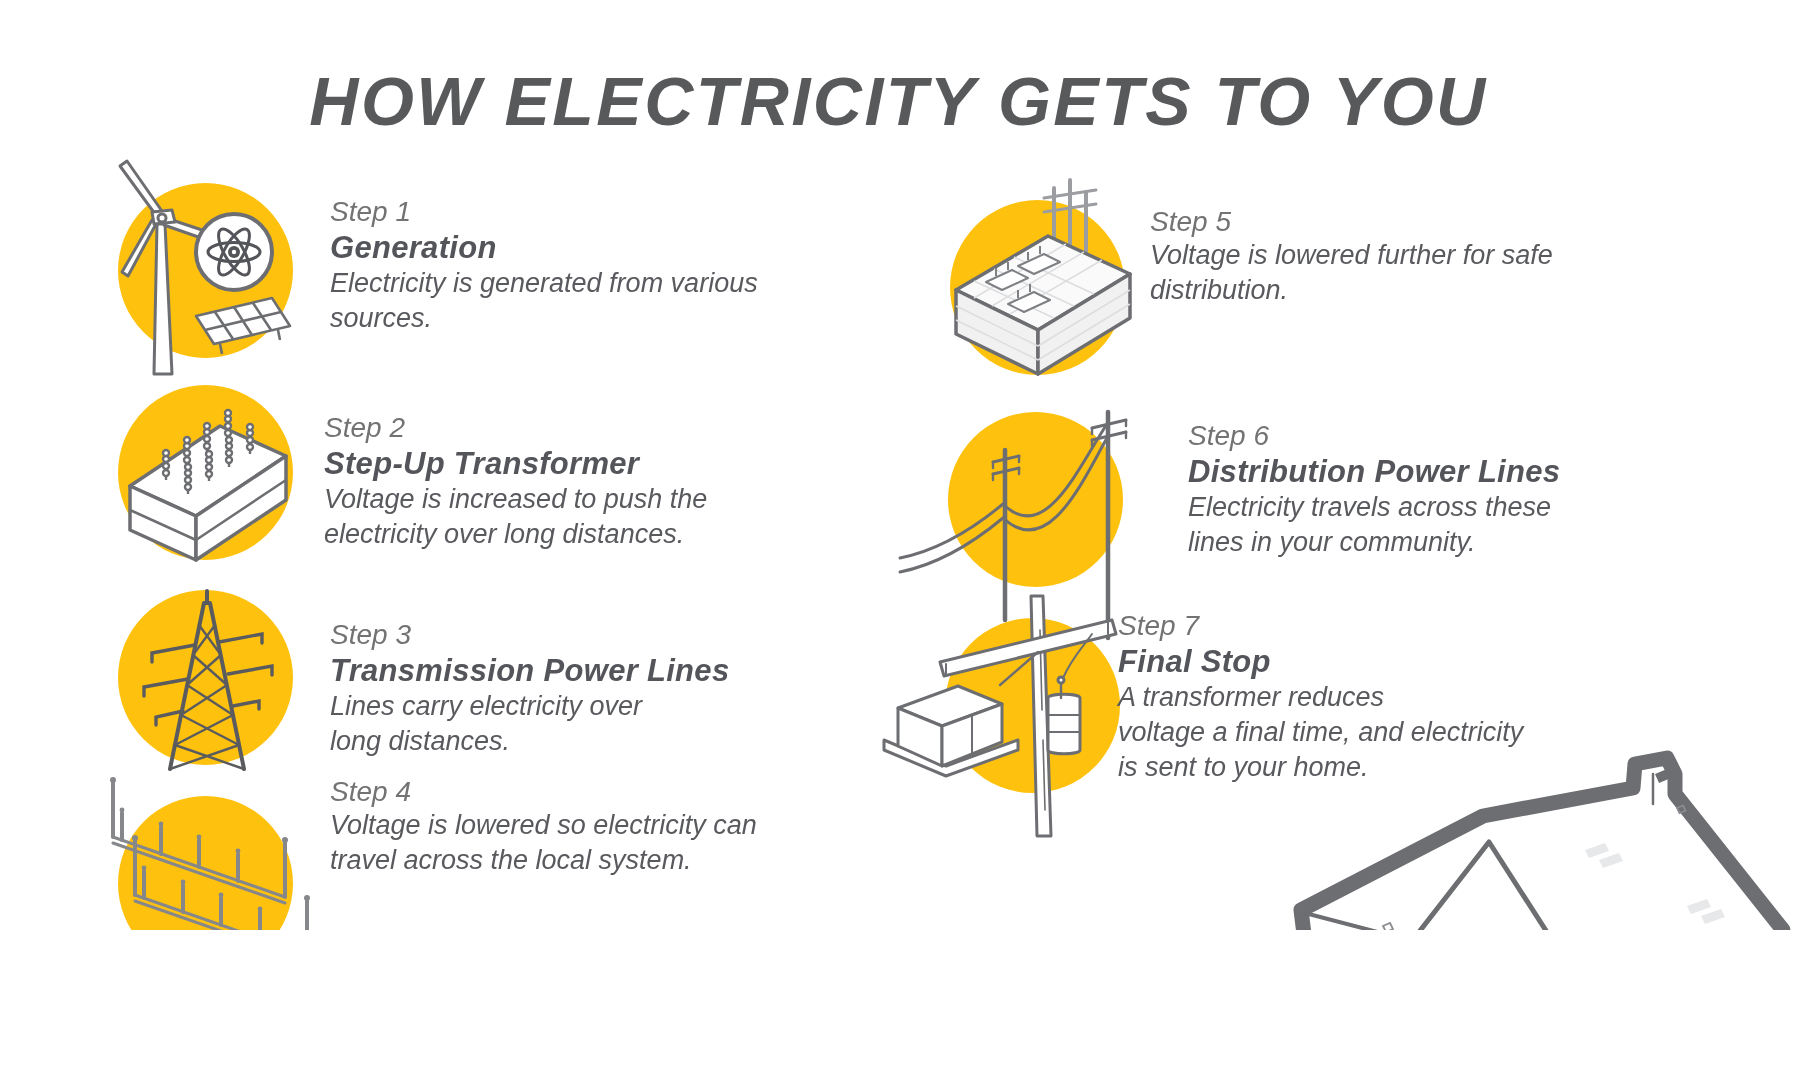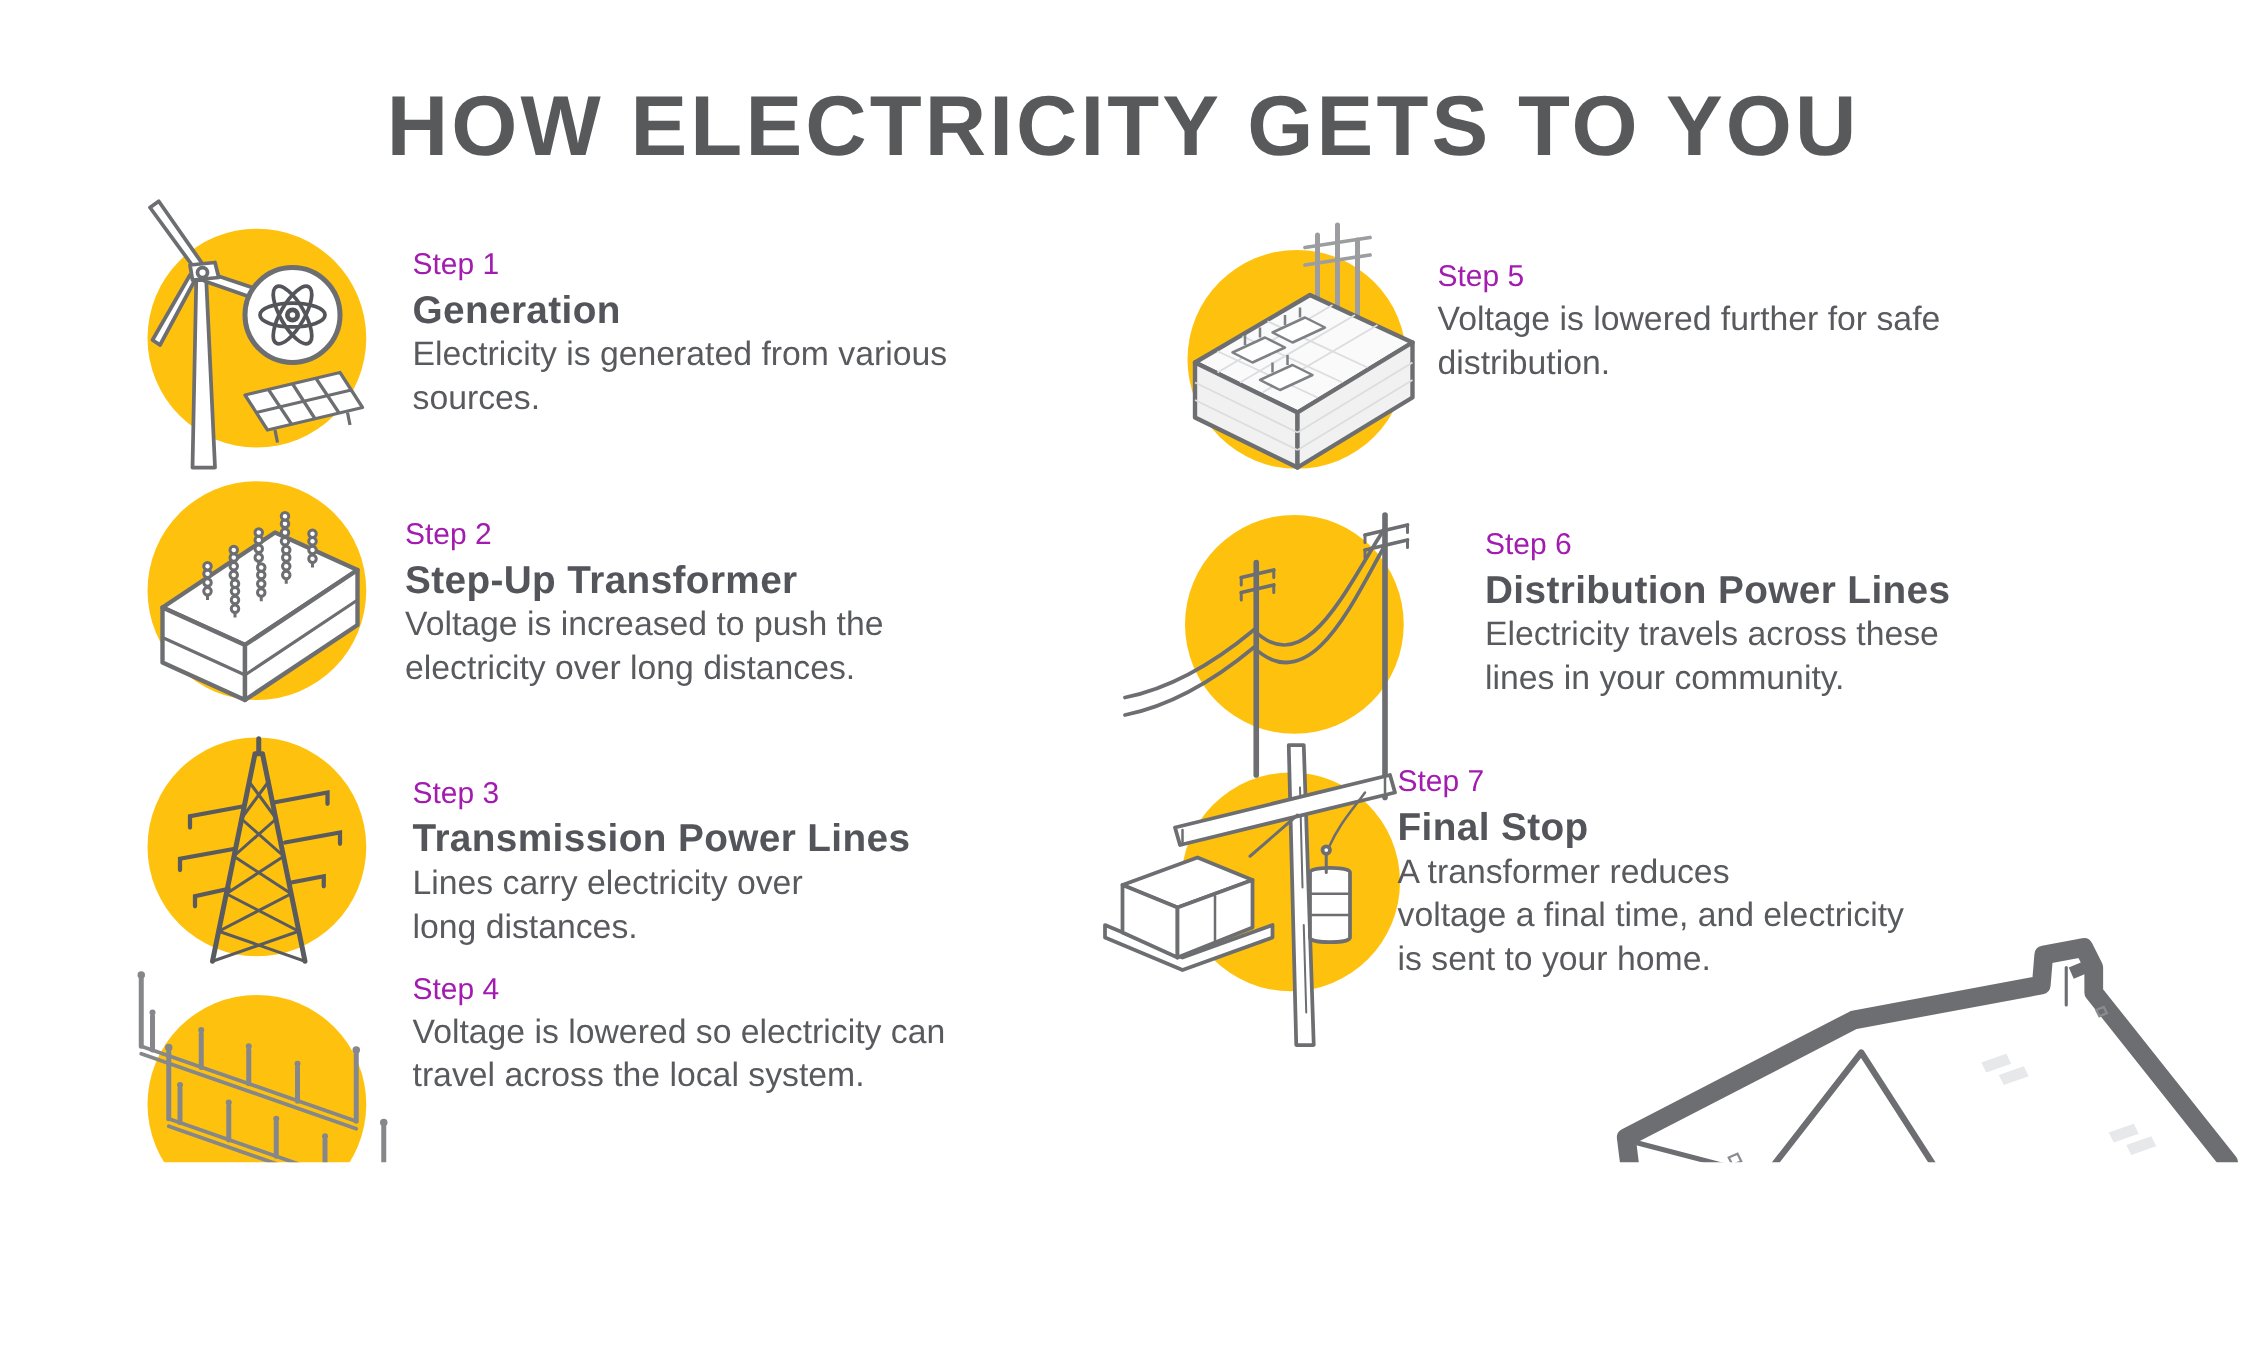--- a/index.html
+++ b/index.html
@@ -1,23 +1,23 @@
 <!DOCTYPE html>
 <html><head>
 <meta charset="utf-8">
 <style>
   html,body{margin:0;padding:0;background:#ffffff;}
   .page{position:relative;width:1797px;height:930px;background:#ffffff;overflow:hidden;
-        font-family:"Liberation Sans",sans-serif;}
+        font-family:"Liberation Sans",sans-serif;font-style:italic;}
   .title{position:absolute;left:0;right:0;top:62px;text-align:center;
          font-size:68px;font-weight:bold;letter-spacing:2.5px;color:#58595B;margin:0;}
   .circle{position:absolute;width:175px;height:175px;border-radius:50%;background:#FEC20E;}
   .icon-svg{position:absolute;overflow:visible;}
   .step-text{position:absolute;}
-  .step-label{font-size:24px;color:#a21caf;line-height:32px;}
+  .step-label{font-size:28px;color:#737373;line-height:32px;}
   .step-heading{font-size:31px;font-weight:bold;color:#54555A;line-height:36px;margin-top:2px;letter-spacing:.3px;}
   .step-body{font-size:27px;color:#595A5E;line-height:35px;margin-top:0;white-space:pre-line;}
   svg{display:block;}
   
   .c1{left:118px;top:183px;} .c2{left:118px;top:385px;} .c3{left:118px;top:590px;} .c4{left:118px;top:796px;}
   .c5{left:950px;top:200px;} .c6{left:948px;top:412px;} .c7{left:945px;top:618px;}
   
   .t1{left:330px;top:196px;} .t2{left:324px;top:412px;} .t3{left:330px;top:619px;} .t4{left:330px;top:776px;}
   .t5{left:1150px;top:206px;} .t6{left:1188px;top:420px;} .t7{left:1118px;top:610px;}
 </style>

